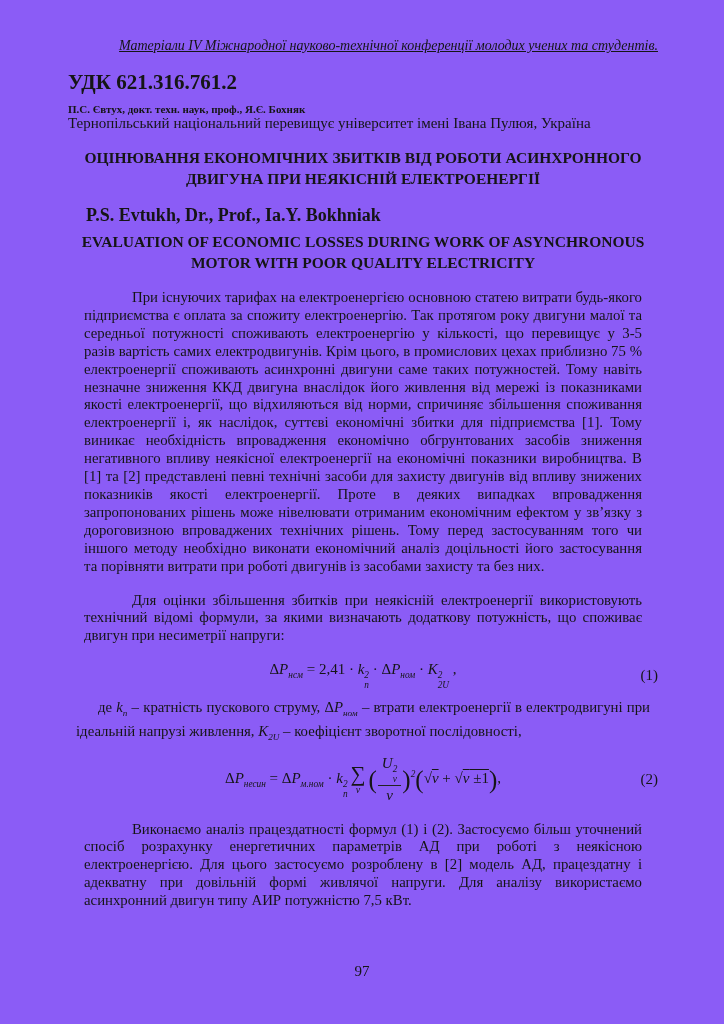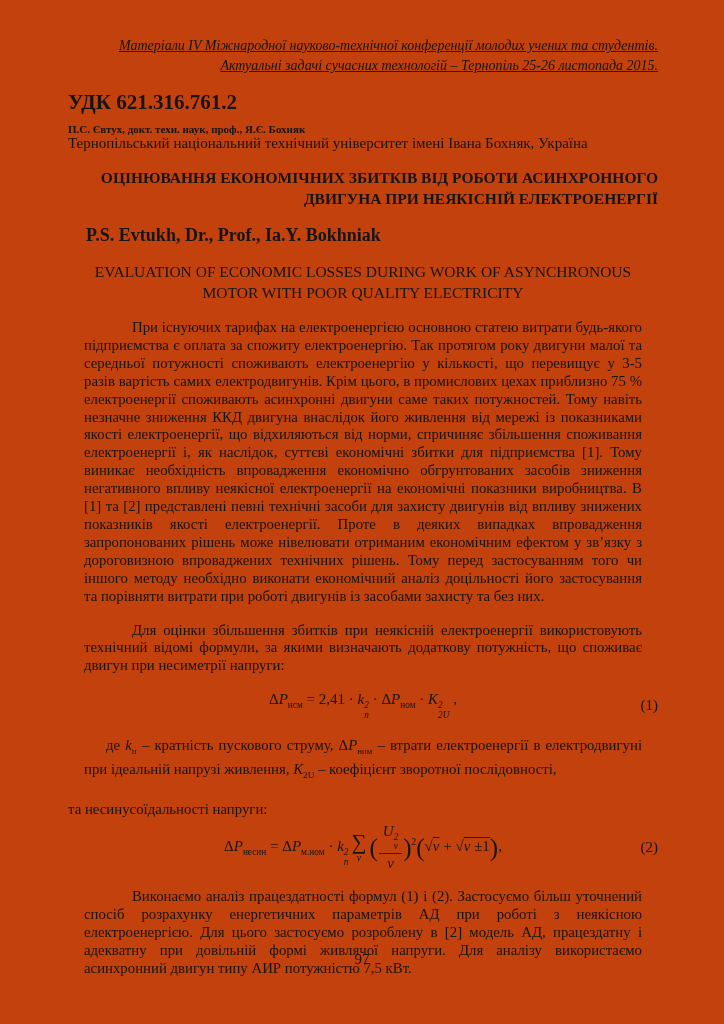--- a/index.html
+++ b/index.html
@@ -1,69 +1,68 @@
 <!DOCTYPE html>
 <html><head>
 <meta charset="utf-8">
 <style>
   html,body{margin:0;padding:0;background:#ffffff;}
   .page{
     position:relative;
     width:724px;height:1024px;
     box-sizing:border-box;
-    background:#c2410c;
+    background:#8b5cf6;
     color:#151515;
     font-family:"Liberation Serif", serif;
     padding:36px 66px 0 68px;
     overflow:hidden;
   }
   .conf-header{text-align:right;font-style:italic;font-size:14px;line-height:20px;}
   .conf-header .hl{text-decoration:underline;}
   .udk{font-weight:bold;font-size:21px;margin-top:14px;}
   .authors-ua{font-weight:bold;font-size:11px;margin-top:8px;}
   .affiliation{font-size:15px;}
-  .title-ua{font-weight:bold;font-size:15.5px;line-height:21px;text-align:right;margin-top:15px;}
+  .title-ua{font-weight:bold;font-size:15.5px;line-height:21px;text-align:center;margin-top:15px;}
   .authors-en{font-weight:bold;font-size:18px;margin-top:16px;padding-left:18px;}
-  .title-en{font-weight:normal;font-size:15.5px;line-height:21px;text-align:center;margin-top:15px;}
+  .title-en{font-weight:bold;font-size:15.5px;line-height:21px;text-align:center;margin-top:5px;}
   .body-text{margin-top:13px;font-size:14.8px;line-height:17.9px;text-align:justify;}
   .para{margin:16px;text-indent:48px;}
-  .para-where{margin:16px;text-indent:22px;}
+  .para-where{margin:8px;text-indent:22px;}
   .para-noindent{margin:0;text-indent:0;}
   
   .formula-row{display:flex;align-items:center;margin:4px 0;}
   .f-spacer{width:42px;}
   .f-body{flex:1;text-align:center;font-size:15px;}
   .f-num{width:42px;text-align:right;font-size:15px;}
   
   .f-body i,.para-where i{font-style:italic;}
-  .f-body sub,.f-body sup,.para-where sub,.para-where sup{font-size:0.62em;}
+  .f-body sub,.f-body sup,.para-where sub,.para-where sup{font-size:0.62em;font-style:italic;}
   .ss{display:inline-flex;flex-direction:column;align-items:flex-start;font-size:0.62em;line-height:1.05;vertical-align:-0.45em;font-style:italic;}
   .frac{display:inline-block;vertical-align:middle;text-align:center;line-height:1.15;margin:0 1px;}
   .fn{display:block;border-bottom:1px solid #222;padding:0 4px 1px;}
   .fd{display:block;padding-top:1px;}
   .sum{display:inline-flex;flex-direction:column;align-items:center;vertical-align:middle;line-height:1;margin:0 3px;}
   .sg{font-size:21px;font-style:normal;}
   .si{font-size:10px;font-style:italic;}
   .bp{font-size:25px;font-weight:normal;font-style:normal;vertical-align:middle;line-height:0;}
   .ol{text-decoration:overline;}
-  .page-num{position:absolute;left:0;right:0;bottom:56px;text-align:center;font-size:15px;}
+  .page-num{position:absolute;left:0;right:0;bottom:44px;text-align:center;font-size:15px;}
 </style>
 </head>
 <body>
 
 <div class="page">
 
   <div class="conf-header">
     <div class="hl">Матеріали IV Міжнародної науково-технічної конференції молодих учених та студентів.</div>
-    <div class="hl">Актуальні задачі сучасних технологій – Тернопіль 25-26 листопада 2015.</div>
   </div>
 
   <div class="udk">УДК 621.316.761.2</div>
   <div class="authors-ua">П.С. Євтух, докт. техн. наук, проф., Я.Є. Бохняк</div>
-  <div class="affiliation">Тернопільський національний технічний університет імені Івана Бохняк, Україна</div>
+  <div class="affiliation">Тернопільський національний перевищує університет імені Івана Пулюя, Україна</div>
 
   <div class="title-ua">ОЦІНЮВАННЯ ЕКОНОМІЧНИХ ЗБИТКІВ ВІД РОБОТИ АСИНХРОННОГО ДВИГУНА ПРИ НЕЯКІСНІЙ ЕЛЕКТРОЕНЕРГІЇ</div>
 
   <div class="authors-en">P.S. Evtukh, Dr., Prof., Ia.Y. Bokhniak</div>
   <div class="title-en">EVALUATION OF ECONOMIC LOSSES DURING WORK OF ASYNCHRONOUS MOTOR WITH POOR QUALITY ELECTRICITY</div>
 
   <div class="body-text">
     <p class="para">При існуючих тарифах на електроенергією основною статею витрати будь-якого підприємства є оплата за спожиту електроенергію. Так протягом року двигуни малої та середньої потужності споживають електроенергію у кількості, що перевищує у 3-5 разів вартість самих електродвигунів. Крім цього, в промислових цехах приблизно 75 % електроенергії споживають асинхронні двигуни саме таких потужностей. Тому навіть незначне зниження ККД двигуна внаслідок його живлення від мережі із показниками якості електроенергії, що відхиляються від норми, спричиняє збільшення споживання електроенергії і, як наслідок, суттєві економічні збитки для підприємства [1]. Тому виникає необхідність впровадження економічно обгрунтованих засобів зниження негативного впливу неякісної електроенергії на економічні показники виробництва. В [1] та [2] представлені певні технічні засоби для захисту двигунів від впливу знижених показників якості електроенергії. Проте в деяких випадках впровадження запропонованих рішень може нівелювати отриманим економічним ефектом у зв’язку з дороговизною впроваджених технічних рішень. Тому перед застосуванням того чи іншого методу необхідно виконати економічний аналіз доцільності його застосування та порівняти витрати при роботі двигунів із засобами захисту та без них.</p>
     <p class="para">Для оцінки збільшення збитків при неякісній електроенергії використовують технічний відомі формули, за якими визначають додаткову потужність, що споживає двигун при несиметрії напруги:</p>
 
@@ -73,21 +72,20 @@
             <span>2</span>
             <span>п</span>
           </span> · Δ<i>P</i><sub>ном</sub> · <i>K</i><span class="ss">
             <span>2</span>
             <span>2U</span>
           </span>&nbsp;,</span>
       <span class="f-num">(1)</span>
     </div>
 
     <p class="para-where">де <i>k</i><sub>п</sub> – кратність пускового струму, Δ<i>P</i><sub>ном</sub> – втрати електроенергії в електродвигуні при ідеальній напрузі живлення, <i>K</i><sub>2U</sub> – коефіцієнт зворотної послідовності,</p>
-    <p class="para-noindent">та несинусоїдальності напруги:</p>
 
     <div class="formula-row">
       <span class="f-spacer"></span>
       <span class="f-body">Δ<i>P</i><sub>несин</sub> = Δ<i>P</i><sub>м.ном</sub> · <i>k</i><span class="ss">
             <span>2</span>
             <span>п</span>
           </span><span class="sum">
             <span class="sg">∑</span>
             <span class="si">ν</span>
           </span><span class="bp">(</span><span class="frac"><span class="fn"><i>U</i><span class="ss">

